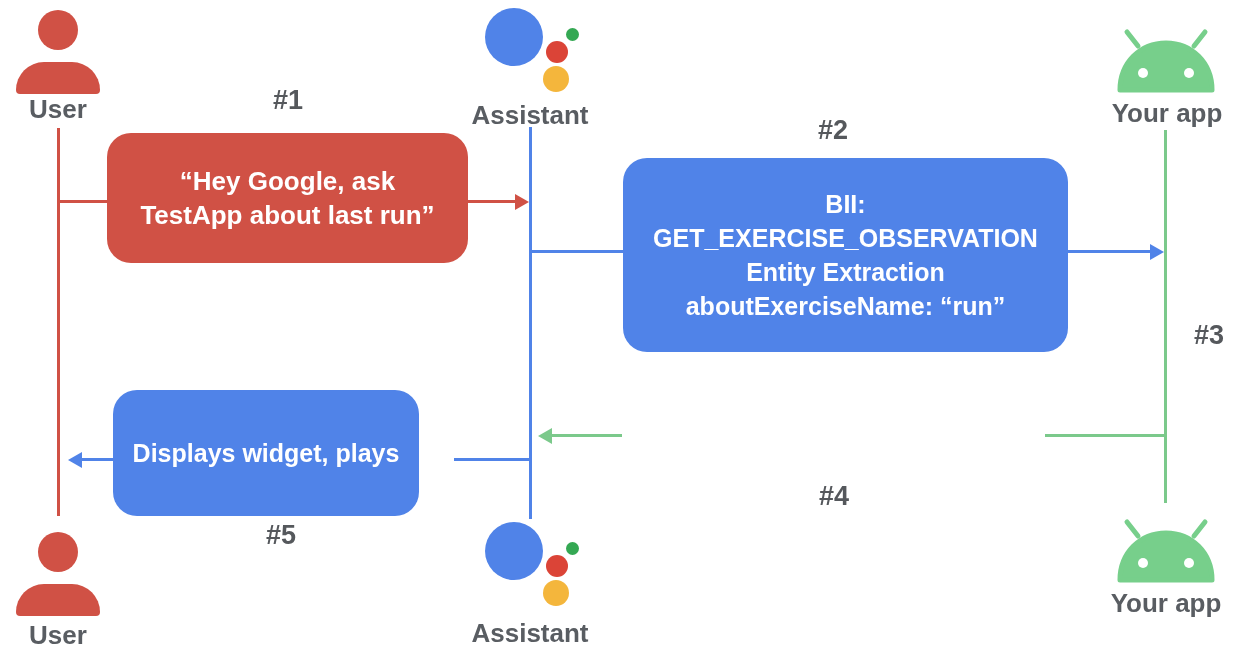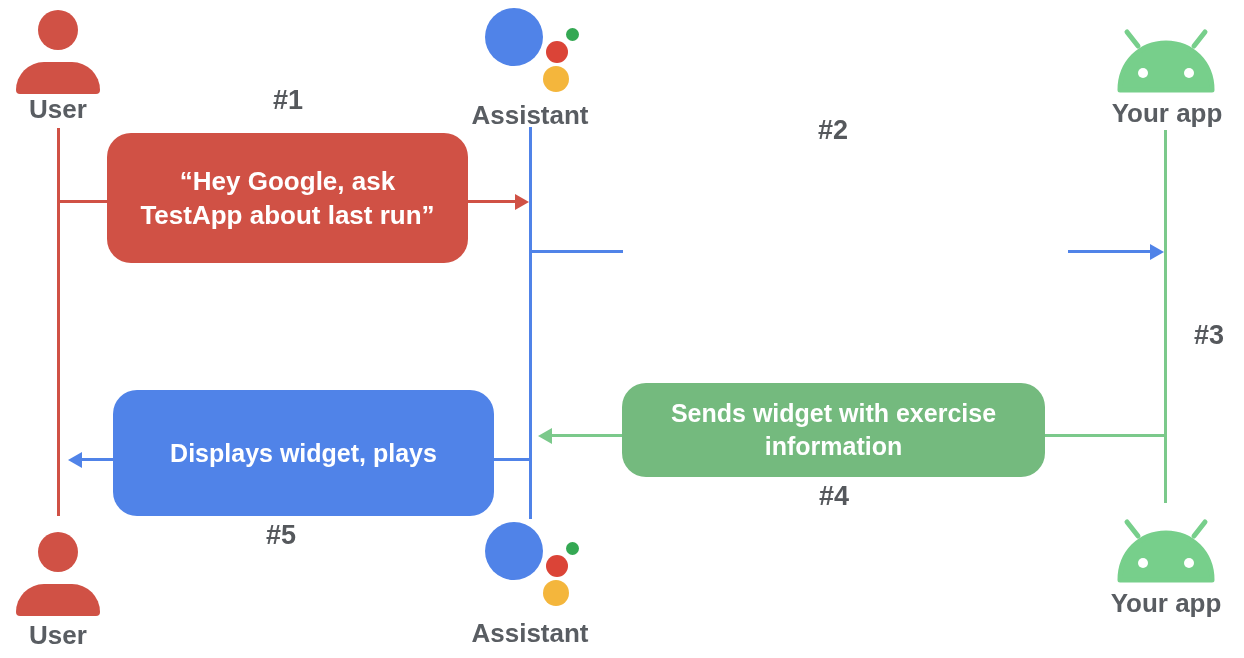--- a/index.html
+++ b/index.html
@@ -77,27 +77,29 @@
 
   <div class="hline blue" style="left:454px;top:458px;width:77px;"></div>
   <div class="hline blue" style="left:82px;top:458px;width:31px;"></div>
   <div class="arrow left blue" style="left:68px;top:452px;"></div>
 
   <div class="msg red-box" style="left:107px;top:133px;width:361px;height:130px;text-align:center;">
     <div>“Hey Google, ask</div>
     <div>TestApp about last run”</div>
   </div>
 
-
-  <div class="msg green-box" style="left:622px;top:383px;width:423px;height:94px;">
-    <div>Sends widget with exercise</div>
-    <div>information</div>
+  <div class="msg blue-box" style="left:623px;top:158px;width:445px;height:194px;">
+    <div>BII:</div>
+    <div>GET_EXERCISE_OBSERVATION</div>
+    <div>Entity Extraction</div>
+    <div>aboutExerciseName: “run”</div>
   </div>
 
-  <div class="msg blue-box" style="left:113px;top:390px;width:381px;height:126px;">
+
+  <div class="msg blue-box" style="left:113px;top:390px;width:306px;height:126px;">
     <div>Displays widget, plays</div>
   </div>
 
   <div class="step-label" style="left:288px;top:100px;">#1</div>
   <div class="step-label" style="left:833px;top:130px;">#2</div>
   <div class="step-label" style="left:1209px;top:335px;">#3</div>
   <div class="step-label" style="left:834px;top:496px;">#4</div>
   <div class="step-label" style="left:281px;top:535px;">#5</div>
 
   <div class="person" style="left:16px;top:10px;">

